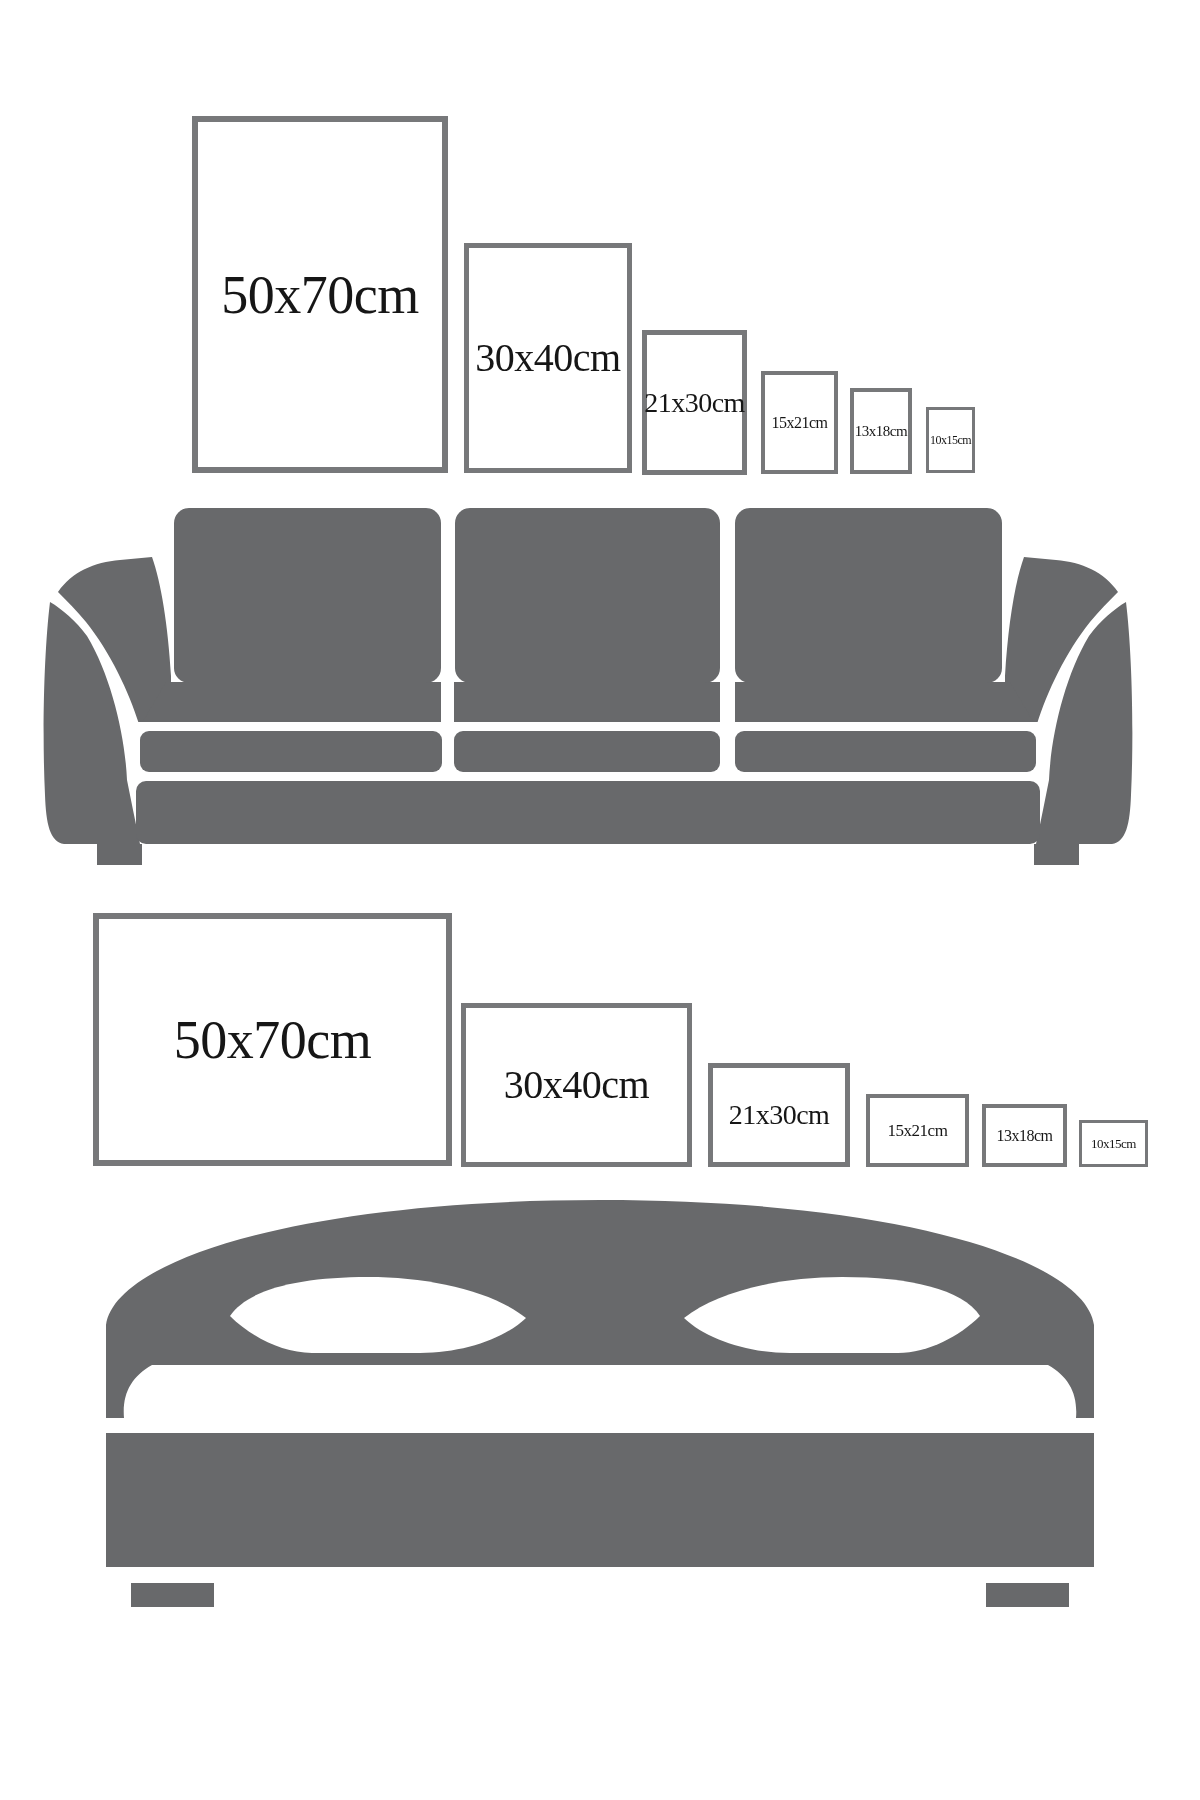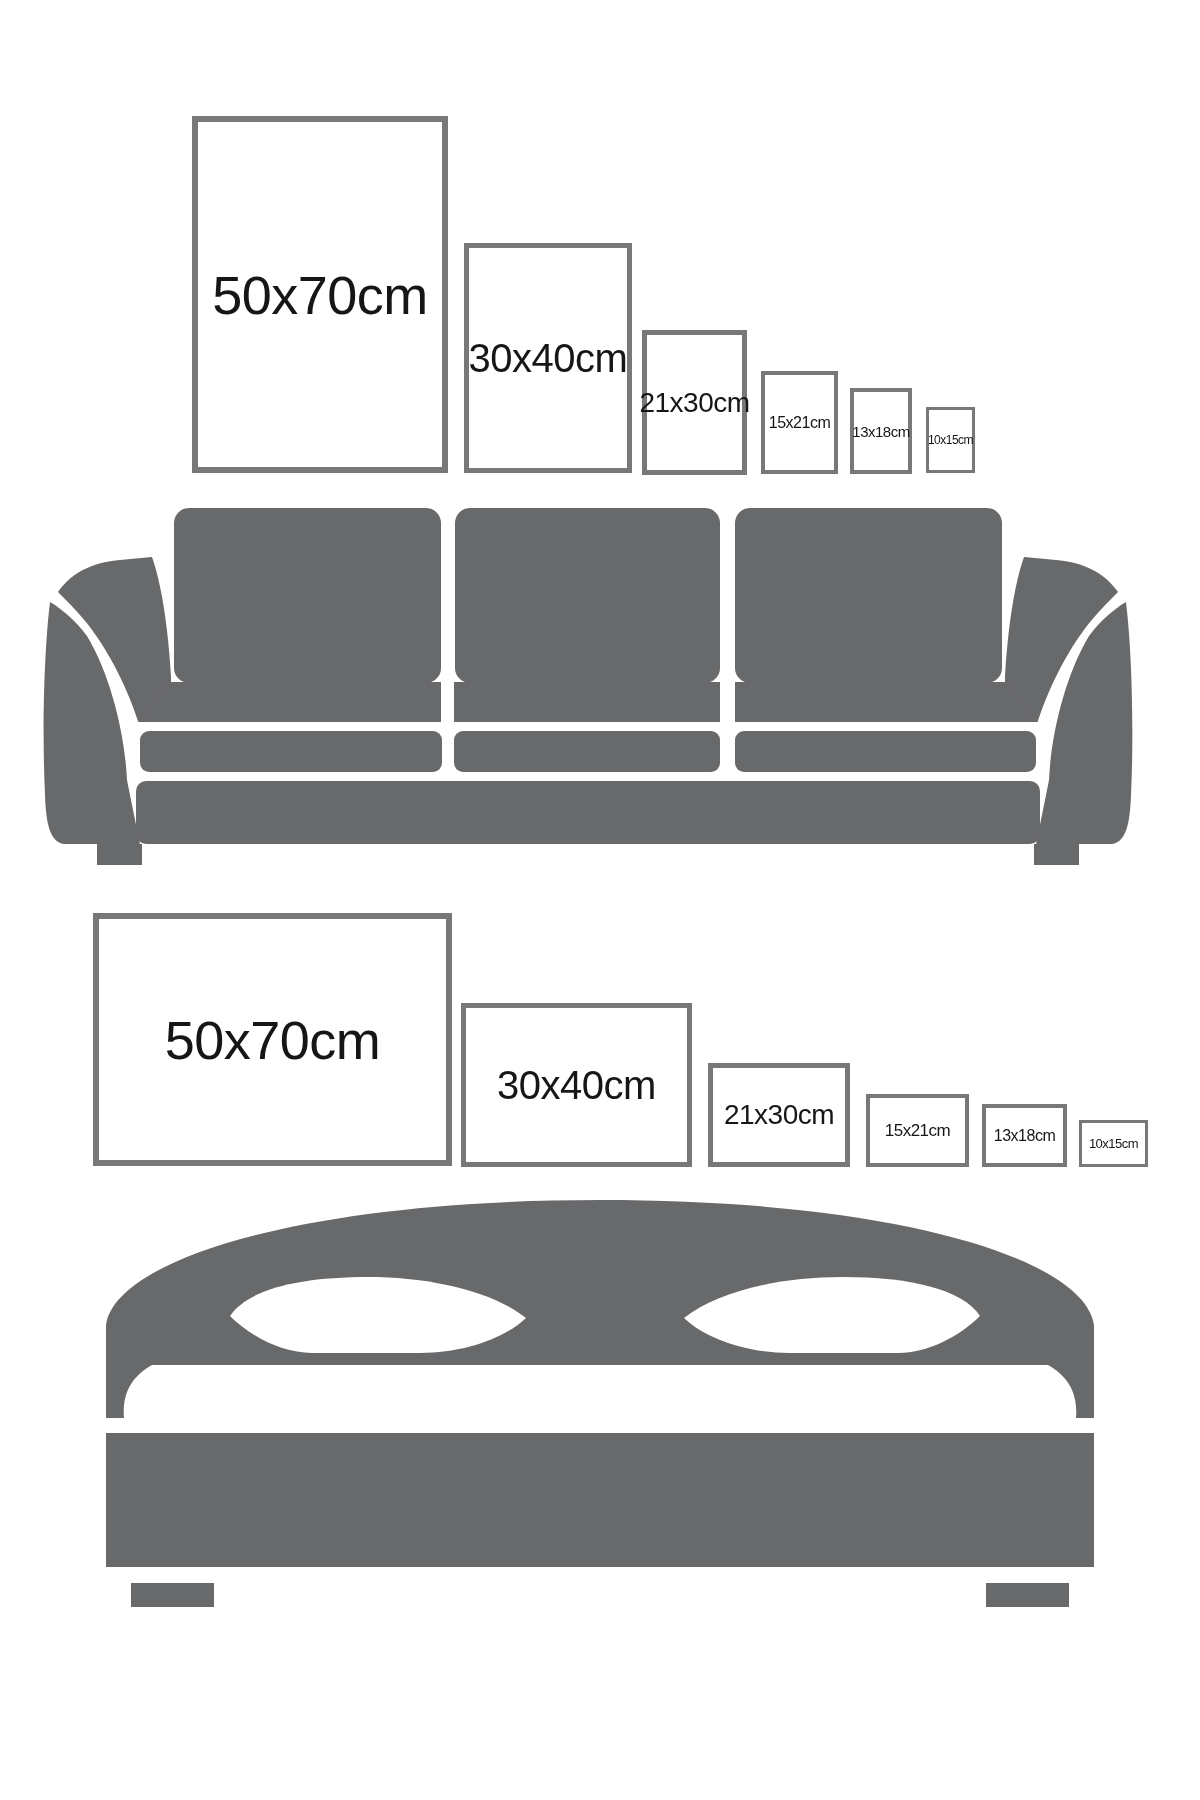--- a/index.html
+++ b/index.html
@@ -9,20 +9,21 @@
     --label-text:#161616;
   }
   html,body{margin:0;padding:0;}
   body{background:#e8e8e8;font-family:"Liberation Sans", sans-serif;}
   .page{
     position:relative;
     width:1200px;height:1800px;
     background:var(--bg);
     margin:0 auto;
     overflow:hidden;
+    font-family:Liberation Serif, serif;
   }
   .size-frame{
     position:absolute;
     box-sizing:border-box;
     border-style:solid;
     border-color:var(--frame-border);
     background:#ffffff;
     display:flex;
     align-items:center;
     justify-content:center;

